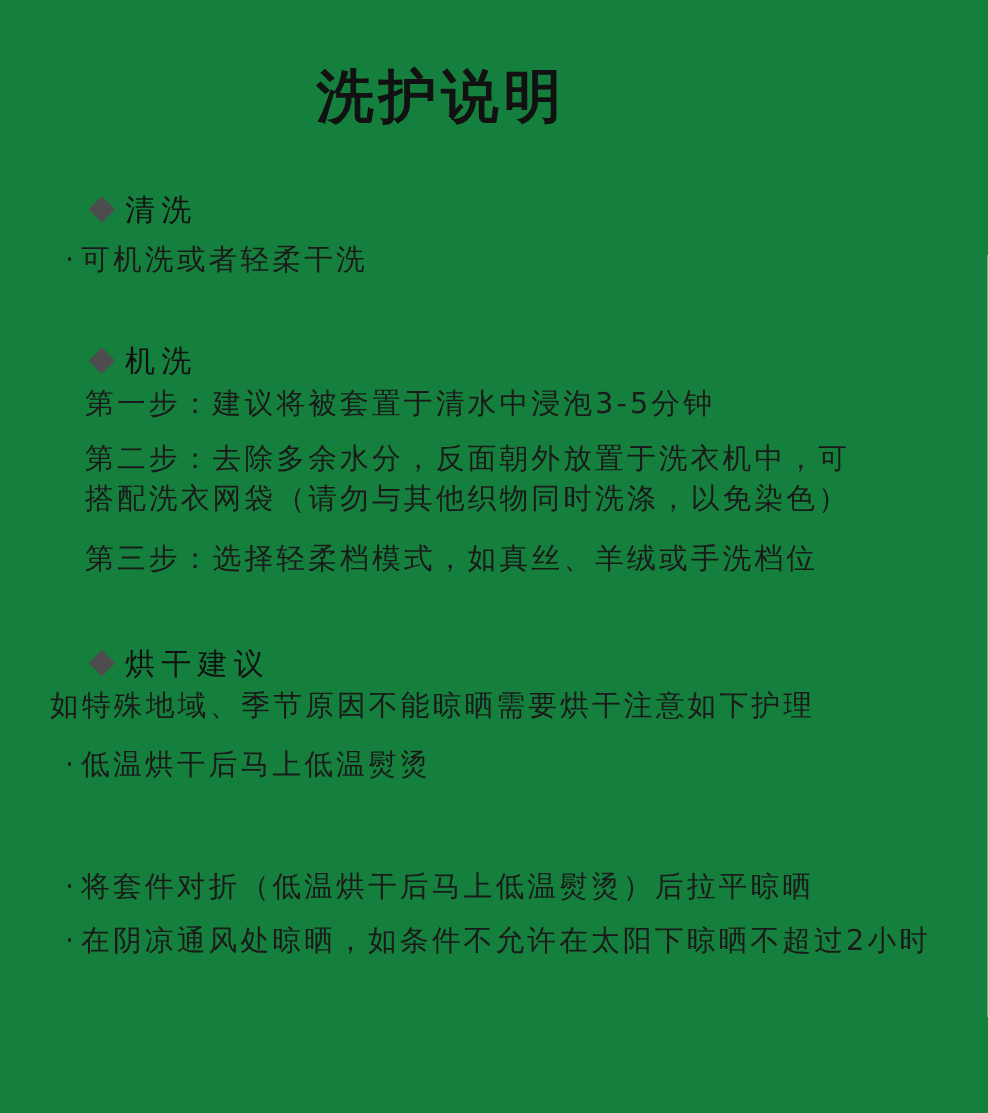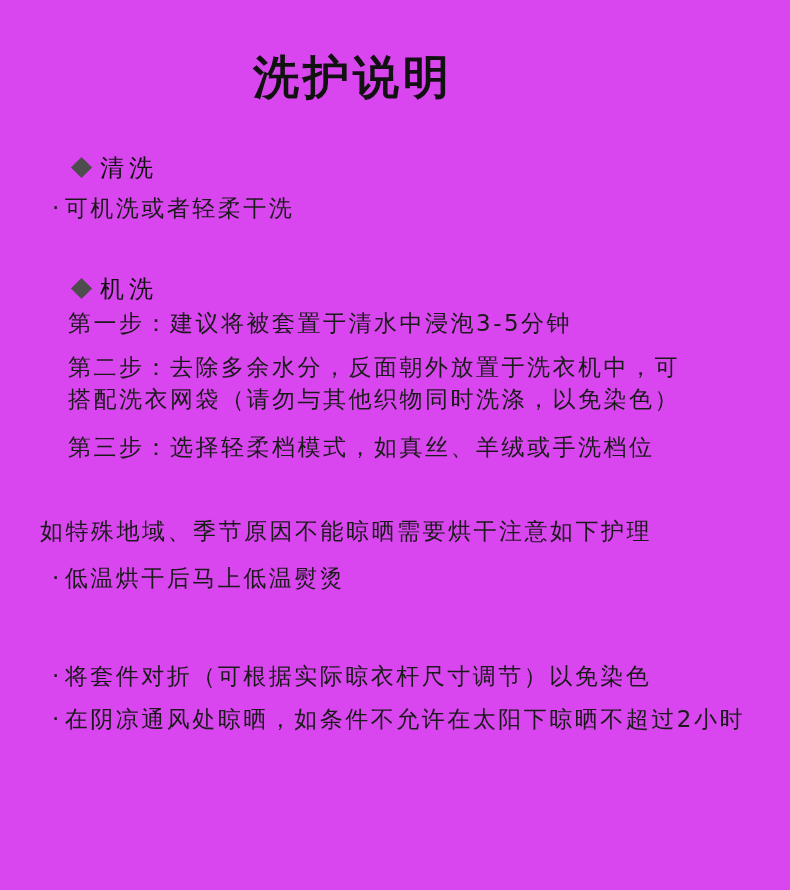--- a/index.html
+++ b/index.html
@@ -11,21 +11,21 @@
     width: 790px;
     height: 890px;
     overflow: hidden;
     font-family: "DejaVu Sans", sans-serif;
     color: #1a1a1a;
   }
   .page {
     box-sizing: border-box;
     width: 790px;
     height: 890px;
-    background: #d946ef;
+    background: #15803d;
     padding-top: 52px;
   }
   .title {
     margin: 0 0 0 253px;
     font-size: 46px;
     font-weight: 600;
     letter-spacing: 4px;
     line-height: 1.1;
     color: #111111;
   }
@@ -104,22 +104,26 @@
     <div class="sec-heading">
       <span class="diamond"></span>
       <span>机洗</span>
     </div>
     <p class="line step s1">第一步：建议将被套置于清水中浸泡3-5分钟</p>
     <p class="line step s2">第二步：去除多余水分，反面朝外放置于洗衣机中，可搭配洗衣网袋（请勿与其他织物同时洗涤，以免染色）</p>
     <p class="line step s3">第三步：选择轻柔档模式，如真丝、羊绒或手洗档位</p>
   </section>
 
   <section class="sec sec-honggan">
+    <div class="sec-heading">
+      <span class="diamond"></span>
+      <span>烘干建议</span>
+    </div>
     <p class="line intro in1">如特殊地域、季节原因不能晾晒需要烘干注意如下护理</p>
     <p class="line bullet b1"><span class="dot">·</span><span>低温烘干后马上低温熨烫</span></p>
   </section>
 
   <section class="sec sec-liangshai">
-    <p class="line bullet b1"><span class="dot">·</span><span>将套件对折（可根据实际晾衣杆尺寸调节）以免染色</span></p>
+    <p class="line bullet b1"><span class="dot">·</span><span>将套件对折（低温烘干后马上低温熨烫）后拉平晾晒</span></p>
     <p class="line bullet b2"><span class="dot">·</span><span>在阴凉通风处晾晒，如条件不允许在太阳下晾晒不超过2小时</span></p>
   </section>
 
 </div>
 
 </body></html>

